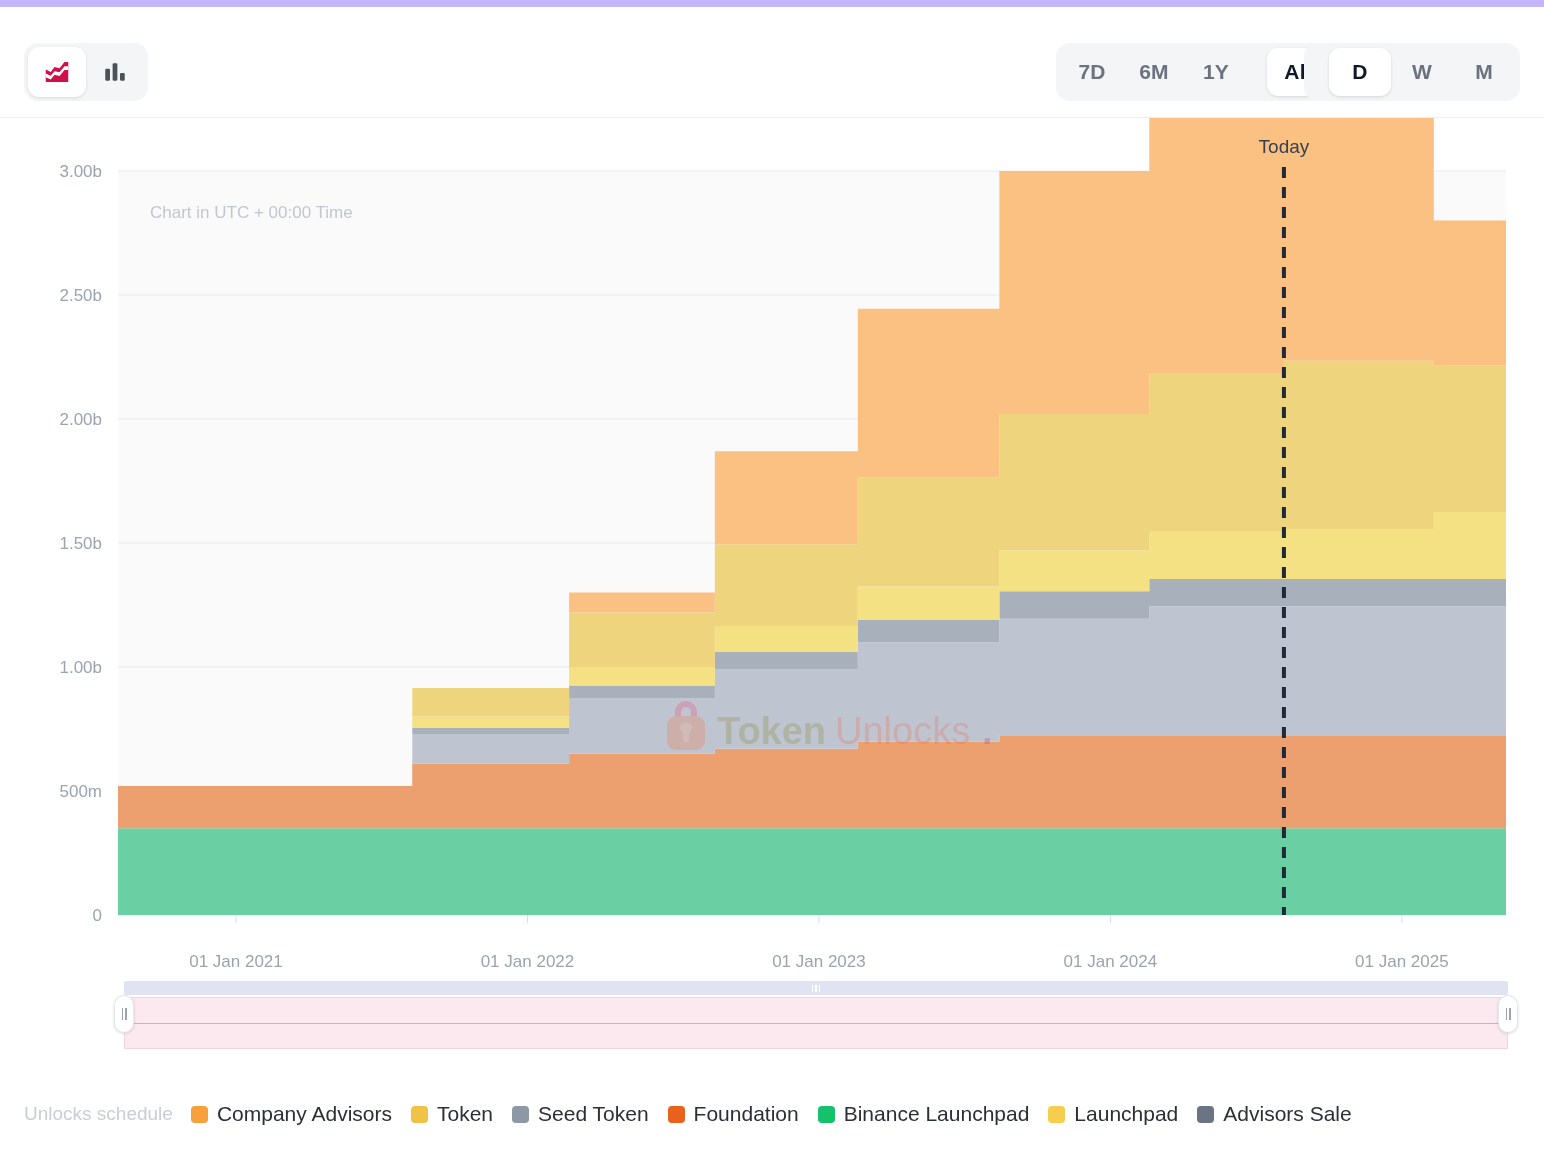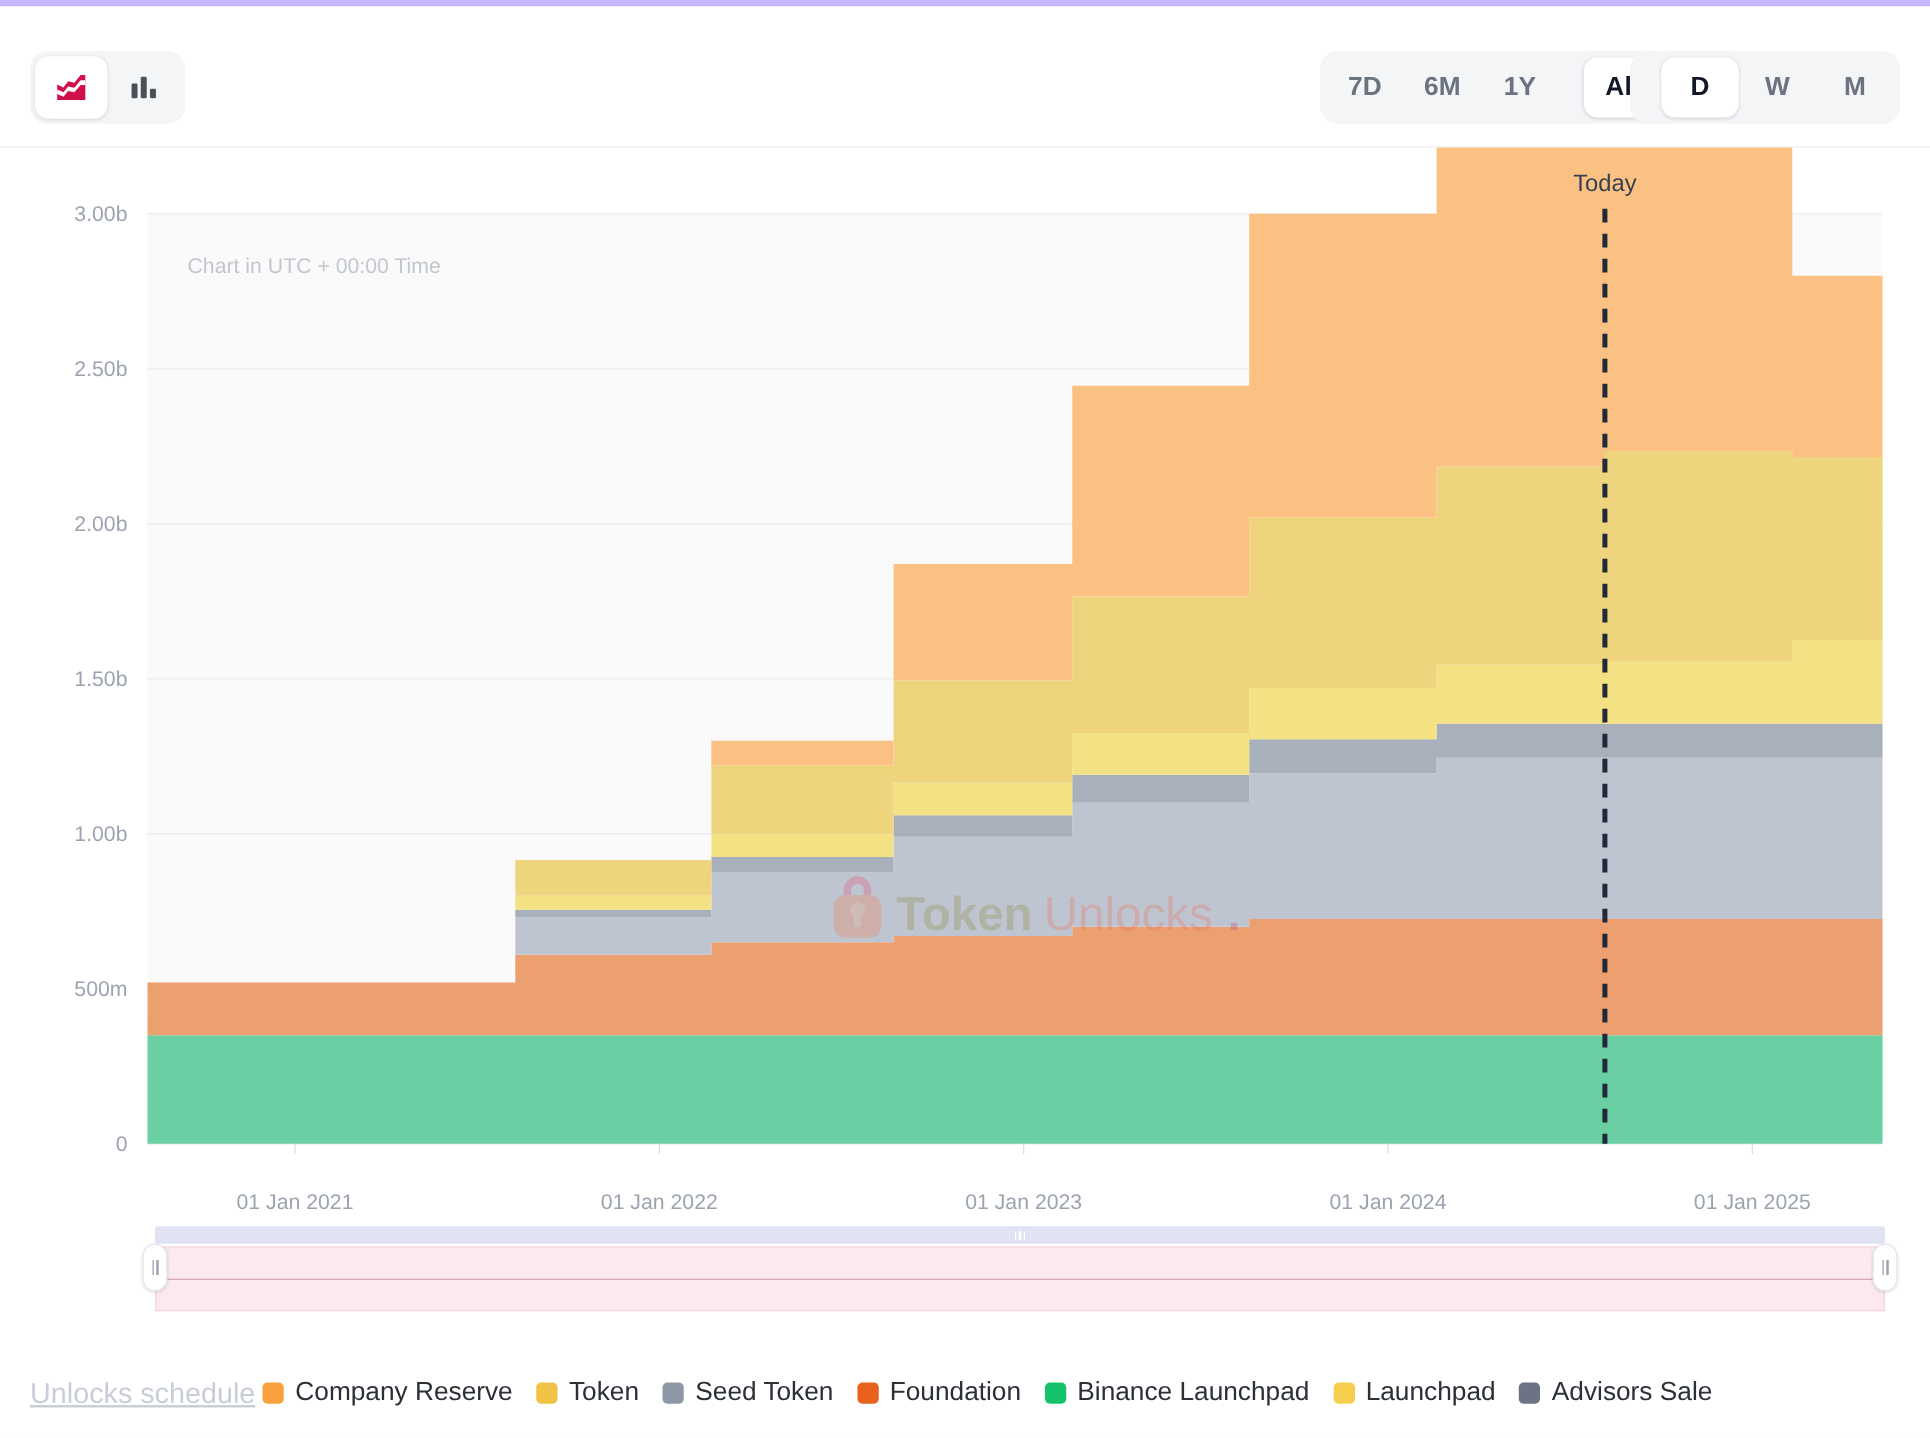--- a/index.html
+++ b/index.html
@@ -13,21 +13,21 @@
   #app {
     position: relative;
     width: 1544px; height: 1150px;
     background: #ffffff;
   }
 
   
   .topbar {
     position: absolute; left: 0; top: 0;
     width: 1544px; height: 118px;
-    border-top: 5px solid #c4b5fd;
+    border-top: 7px solid #c4b5fd;
     border-bottom: 1px solid #eceef1;
     background: #ffffff;
   }
   .chart-type-group {
     position: absolute; left: 24px; top: 36px;
     height: 58px;
     display: flex; align-items: center;
     background: #f4f5f7;
     border-radius: 14px;
     padding: 4px;
@@ -124,23 +124,22 @@
 
   
   .legend {
     position: absolute; left: 0; top: 1090px;
     width: 1544px; height: 48px;
     display: flex; align-items: center;
     padding-left: 24px;
     gap: 0;
   }
   .legend-title {
-    font-size: 23px; color: #c9ced6; margin-right: 6px;
+    font-size: 19px; color: #c9ced6; margin-right: 18px;
     white-space: nowrap;
-    text-decoration: underline;
   }
   .legend-item {
     display: flex; align-items: center; gap: 9px;
     margin-right: 19px; cursor: pointer; white-space: nowrap;
   }
   .legend-sw { width: 17px; height: 17px; border-radius: 4px; flex: none; }
   .legend-lbl { font-size: 21px; color: #2b2f36; }
 </style>
 </head>
 <body>
@@ -247,21 +246,21 @@
         <i></i>
         <i></i>
       </div>
   </div>
 
   <div class="legend">
     <span class="legend-title">Unlocks schedule</span>
 
     <div class="legend-item">
       <span class="legend-sw" style="background:#F7A03C"></span>
-      <span class="legend-lbl">Company Reserve</span>
+      <span class="legend-lbl">Company Advisors</span>
     </div>
     <div class="legend-item">
       <span class="legend-sw" style="background:#F0C245"></span>
       <span class="legend-lbl">Token</span>
     </div>
     <div class="legend-item">
       <span class="legend-sw" style="background:#8E97A5"></span>
       <span class="legend-lbl">Seed Token</span>
     </div>
     <div class="legend-item">

